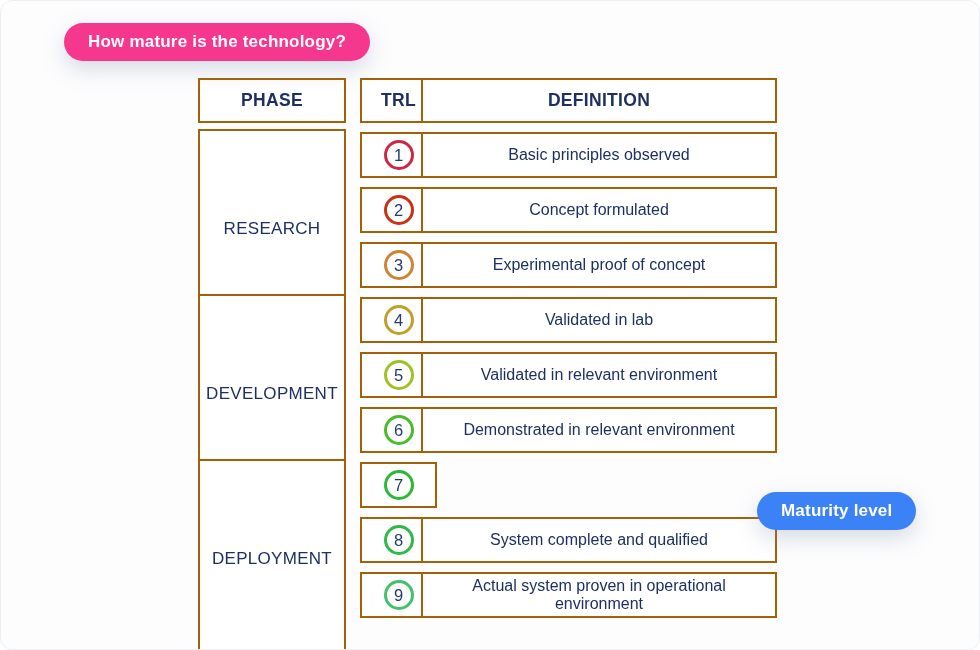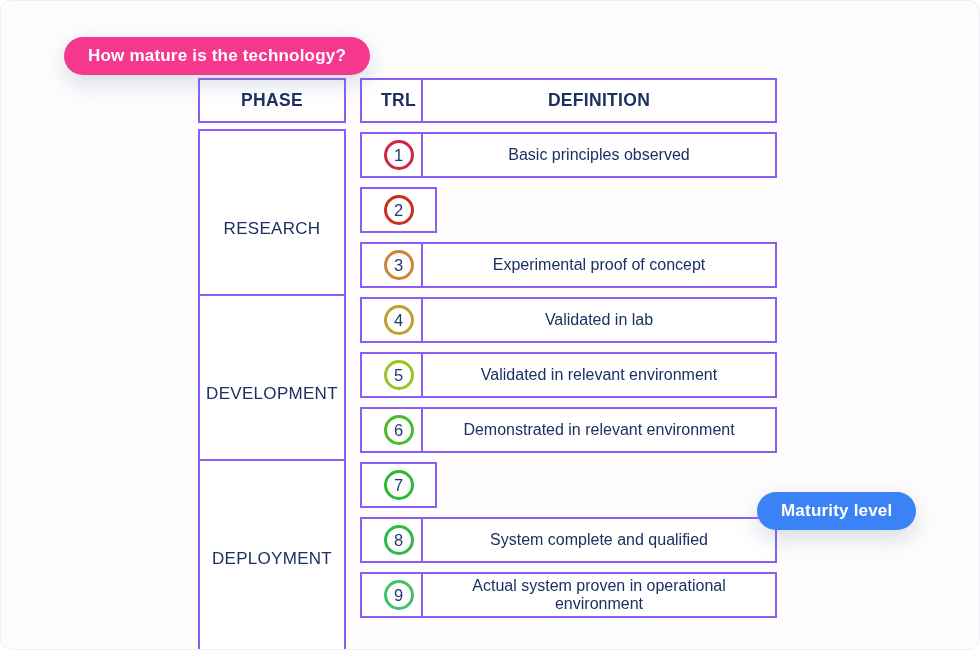--- a/index.html
+++ b/index.html
@@ -7,24 +7,24 @@
     position:relative;width:980px;height:650px;box-sizing:border-box;
     background:#fdfdfe;border:1px solid #eceff4;border-radius:12px;
     font-family:"Liberation Sans","DejaVu Sans",sans-serif;overflow:hidden;
   }
   .pill{
     position:absolute;height:38px;border-radius:19px;display:flex;
     align-items:center;justify-content:center;padding:0 24px;
     color:#ffffff;font-size:17px;font-weight:600;letter-spacing:.2px;
     box-shadow:0 8px 22px rgba(120,130,160,.28);white-space:nowrap;z-index:6;
   }
-  .pill-question{left:63px;top:36px;}
+  .pill-question{left:63px;top:22px;}
   .pill-maturity{left:756px;top:491px;}
   .box{
-    position:absolute;box-sizing:border-box;border:2px solid #8b5cf6;
+    position:absolute;box-sizing:border-box;border:2px solid #a16207;
     background:#ffffff;display:flex;align-items:center;justify-content:center;
     color:#1C3061;text-align:center;
   }
   .hdr{top:77px;height:45px;font-weight:700;font-size:17.5px;letter-spacing:.3px;}
   .col-phase{left:197px;width:148px;}
   .col-trl{left:359px;width:77px;}
   .col-def{left:420px;width:356px;}
   .phase-box{height:200px;font-size:17px;letter-spacing:.3px;}
   .row-box{height:46px;}
   .def-box{font-size:16px;line-height:1.12;padding:2px 24px;}
@@ -71,20 +71,21 @@
     <span class="ring" style="border-color: rgb(44, 185, 54);">7</span>
   </div>
   <div class="box row-box col-trl" style="top:516px">
     <span class="ring" style="border-color: rgb(46, 186, 68);">8</span>
   </div>
   <div class="box row-box col-trl" style="top:571px">
     <span class="ring" style="border-color: rgb(69, 192, 106);">9</span>
   </div>
 
   <div class="box row-box def-box col-def" style="top:131px">Basic principles observed</div>
+  <div class="box row-box def-box col-def" style="top:186px">Concept formulated</div>
   <div class="box row-box def-box col-def" style="top:241px">Experimental proof of concept</div>
   <div class="box row-box def-box col-def" style="top:296px">Validated in lab</div>
   <div class="box row-box def-box col-def" style="top:351px">Validated in relevant environment</div>
   <div class="box row-box def-box col-def" style="top:406px">Demonstrated in relevant environment</div>
   <div class="box row-box def-box col-def" style="top:516px">System complete and qualified</div>
   <div class="box row-box def-box col-def" style="top:571px">Actual system proven in operational environment</div>
 
   <div class="pill pill-maturity" style="background-color: #3b82f6;">Maturity level</div>
 
 </div>

